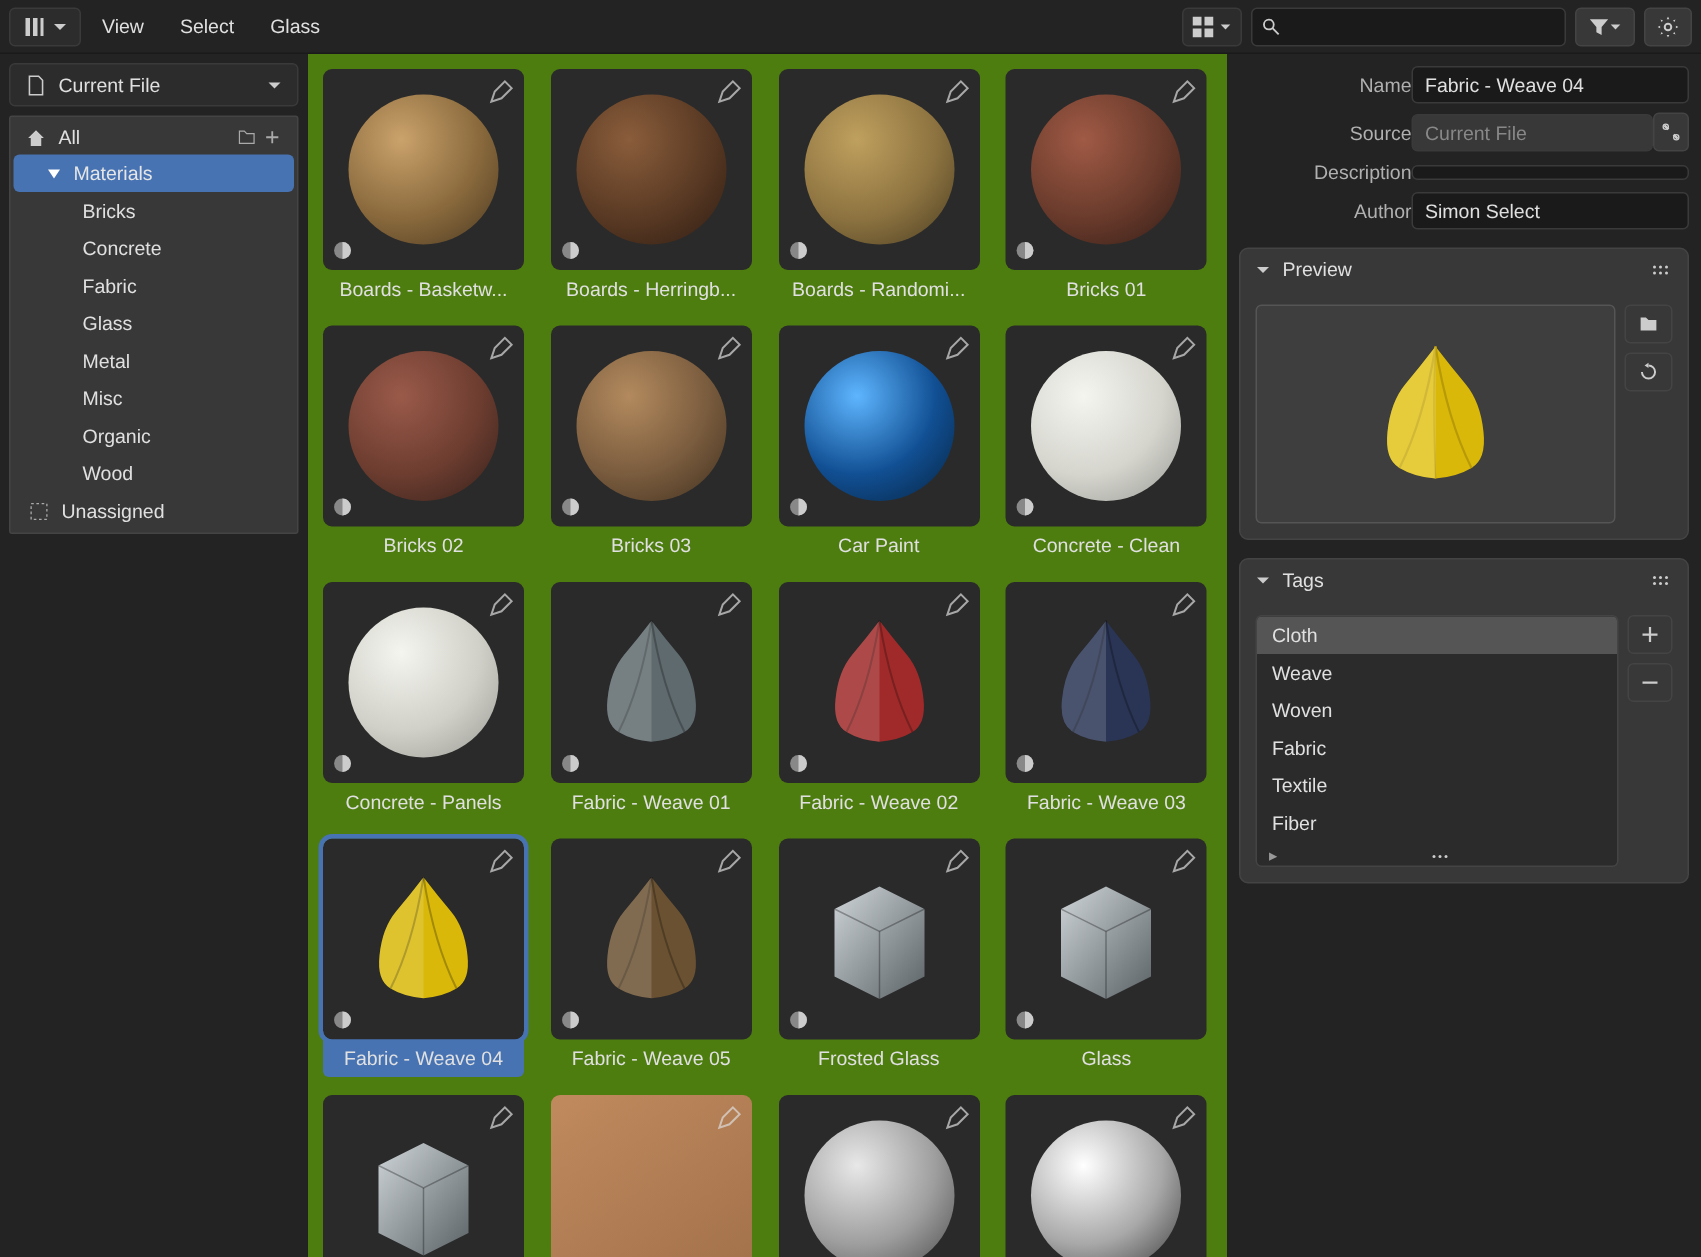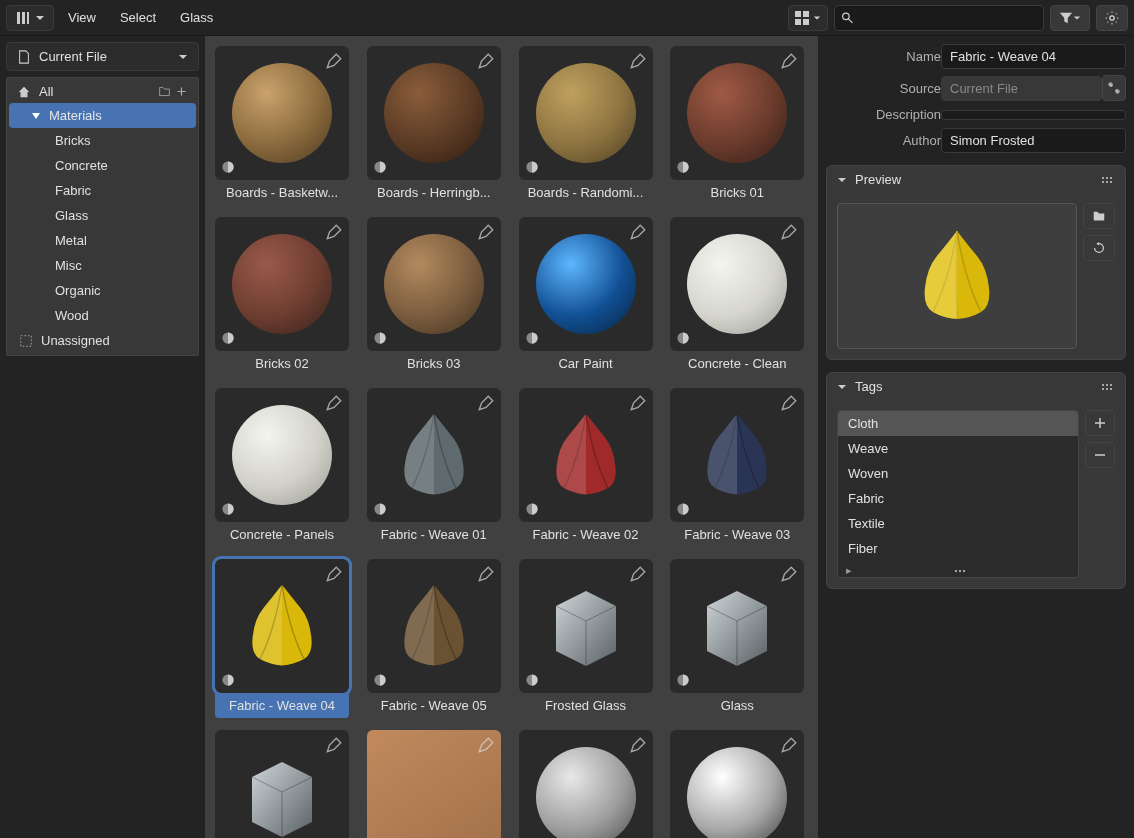--- a/index.html
+++ b/index.html
@@ -124,21 +124,21 @@
 .tree-row.active {
   background: #4773b3;
   color: #e5e5e5;
 }
 .tree-row-child {
   padding-left: 46px;
 }
 .tree-icons-right { margin-left: auto; display: flex; gap: 4px; }
 .content-area {
   flex: 1;
-  background: #404040;
+  background: #4d7c0f;
   overflow-y: auto;
   padding: 10px;
 }
 .material-grid {
   display: grid;
   grid-template-columns: repeat(4, 1fr);
   gap: 12px 14px;
 }
 .material-card {
   background: #2f2f2f;
@@ -699,21 +699,21 @@
             <circle cx="12" cy="12" r="2" fill="none" stroke="#ccc"></circle>
           </svg>
       </div>
     </div>
     <div class="prop-row">
       <div class="prop-label">Description</div>
       <div class="prop-input"></div>
     </div>
     <div class="prop-row">
       <div class="prop-label">Author</div>
-      <div class="prop-input">Simon Frosted</div>
+      <div class="prop-input">Simon Select</div>
     </div>
 
     <div class="section">
       <div class="section-header">
         <svg width="10" height="10" viewBox="0 0 10 10">
             <path d="M1 3 L5 7 L9 3 Z"></path>
           </svg>
         <span>Preview</span>
         <svg style="margin-left:auto" width="14" height="8" viewBox="0 0 14 8">
             <circle cx="2" cy="2" r="1"></circle>

